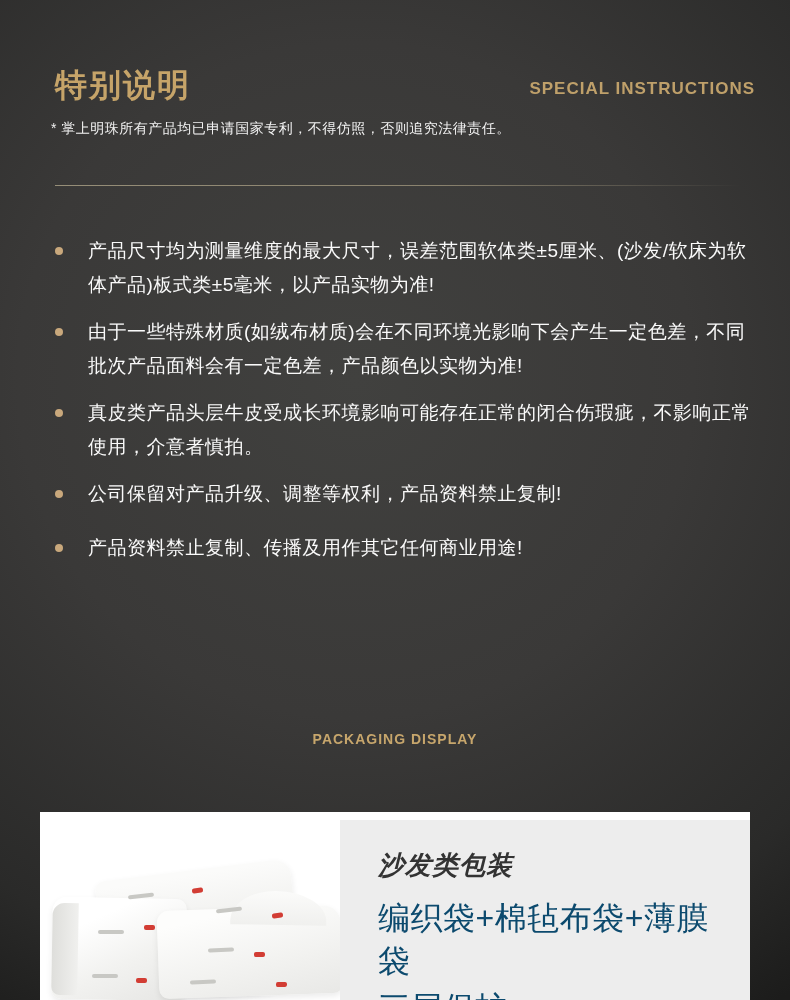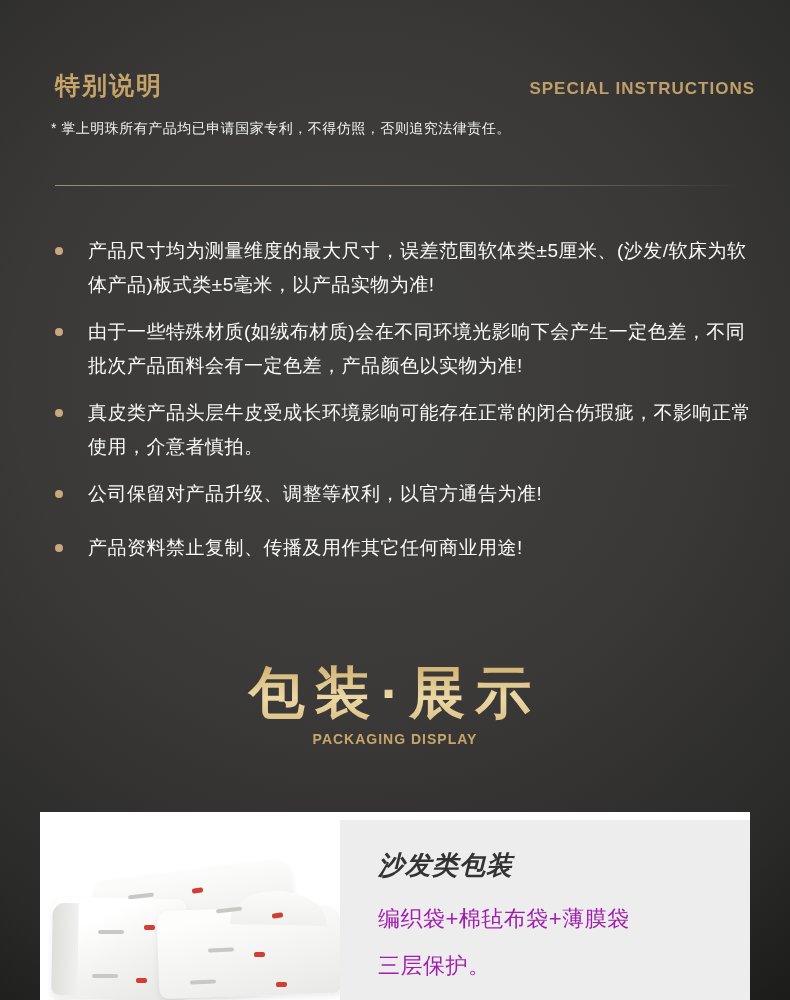--- a/index.html
+++ b/index.html
@@ -9,21 +9,21 @@
   }
   .page{
     position:relative;width:790px;height:1000px;overflow:hidden;
     background:radial-gradient(95% 75% at 45% 38%, #41413f 0%, #3a3938 45%, #2a2a29 82%, #1c1c1b 100%);
   }
 
   
   .si{position:absolute;left:55px;right:35px;top:66px;}
   .si-header{display:flex;justify-content:space-between;align-items:flex-end;}
   .si-title{
-    margin:0;font-size:25px;font-weight:bold;letter-spacing:2px;
+    margin:0;font-size:32px;font-weight:bold;letter-spacing:2px;
     color:#c6a469;line-height:38px;
   }
   .si-title-en{
     font-size:17px;font-weight:bold;letter-spacing:1px;
     color:#bfa06a;padding-bottom:5px;text-align:right;
   }
   .si-note{
     margin:16px 0 7px -4px;font-size:14px;color:#f2f2f2;letter-spacing:.5px;
   }
   .divider{
@@ -59,21 +59,21 @@
   .card{
     position:absolute;left:40px;top:812px;width:710px;height:200px;
     background:#ffffff;
   }
   .photo{position:absolute;left:0;top:0;width:300px;height:200px;background:#fff;overflow:hidden;}
   .panel{
     position:absolute;left:300px;top:8px;right:0;bottom:0;
     background:#ededed;padding:28px 20px 0 38px;box-sizing:border-box;
   }
   .panel h3{margin:0;font-size:26px;font-weight:bold;color:#333333;letter-spacing:1px;font-style:italic;}
-  .panel p{margin:14px 0 0;font-size:22px;line-height:43px;color:#a21caf;letter-spacing:.5px;}
+  .panel p{margin:14px 0 0;font-size:32px;line-height:43px;color:#0c4a6e;letter-spacing:.5px;}
   .panel p.cont{margin-top:4px;font-family:Liberation Serif, serif;}
 
   
   .ground-shadow{
     position:absolute;left:16px;bottom:8px;width:266px;height:18px;
     background:radial-gradient(50% 50% at 50% 50%,rgba(0,0,0,.12),rgba(0,0,0,0) 70%);
   }
   .pkg{position:absolute;box-shadow:0 3px 6px rgba(0,0,0,.08);}
   .pkg-back{
     left:58px;top:58px;width:196px;height:74px;
@@ -125,30 +125,29 @@
       <li>
         <span class="dot"></span>
         <span>由于一些特殊材质(如绒布材质)会在不同环境光影响下会产生一定色差，不同批次产品面料会有一定色差，产品颜色以实物为准!</span>
       </li>
       <li>
         <span class="dot"></span>
         <span>真皮类产品头层牛皮受成长环境影响可能存在正常的闭合伤瑕疵，不影响正常使用，介意者慎拍。</span>
       </li>
       <li>
         <span class="dot"></span>
-        <span>公司保留对产品升级、调整等权利，以官方通告为准!</span>
+        <span>公司保留对产品升级、调整等权利，产品资料禁止复制!</span>
       </li>
       <li>
         <span class="dot"></span>
         <span>产品资料禁止复制、传播及用作其它任何商业用途!</span>
       </li>
     </ul>
   </section>
 
-  <h2 class="pd-title">包装·展示</h2>
   <div class="pd-sub">PACKAGING DISPLAY</div>
 
   <div class="card">
     <div class="photo">
       <div class="ground-shadow"></div>
       <div class="pkg pkg-back"></div>
       <div class="pkg pkg-left"></div>
       <div class="pkg pkg-right"></div>
       <span class="mark gray" style="left:88px;top:82px;transform:rotate(-7deg);"></span>
       <span class="mark red" style="left:152px;top:76px;transform:rotate(-7deg);"></span>

